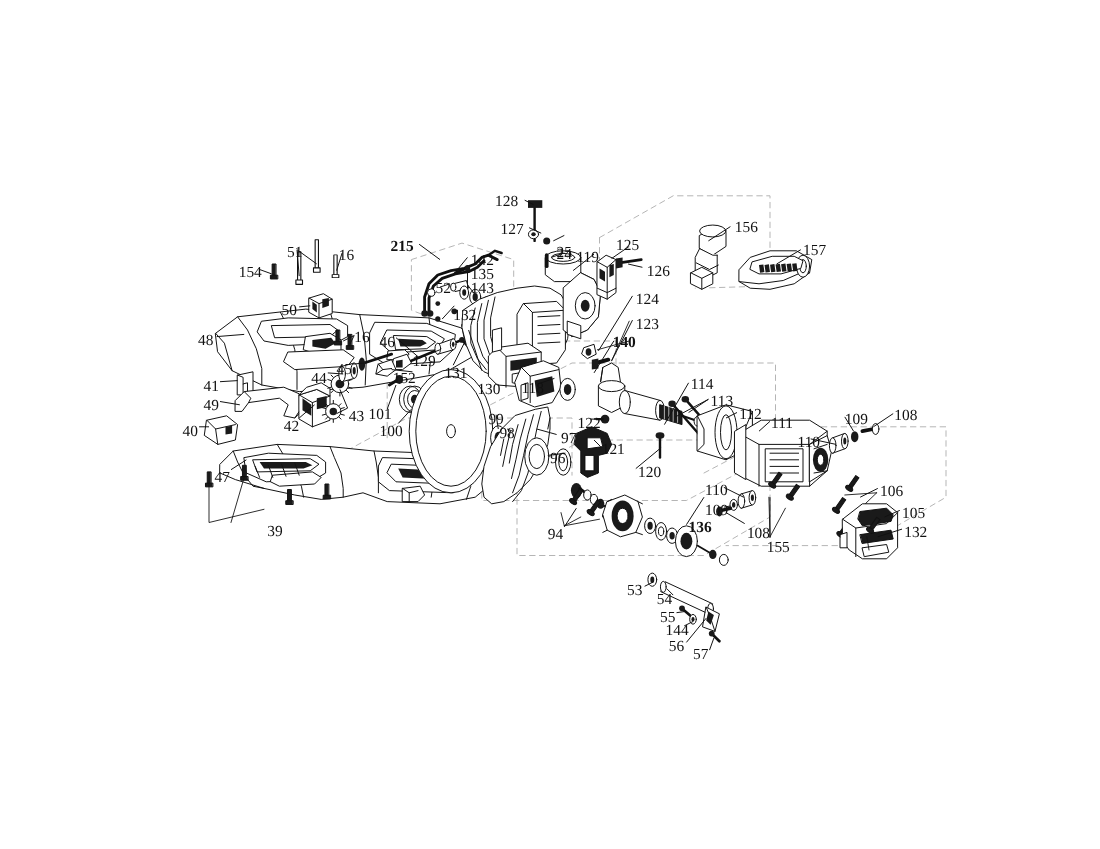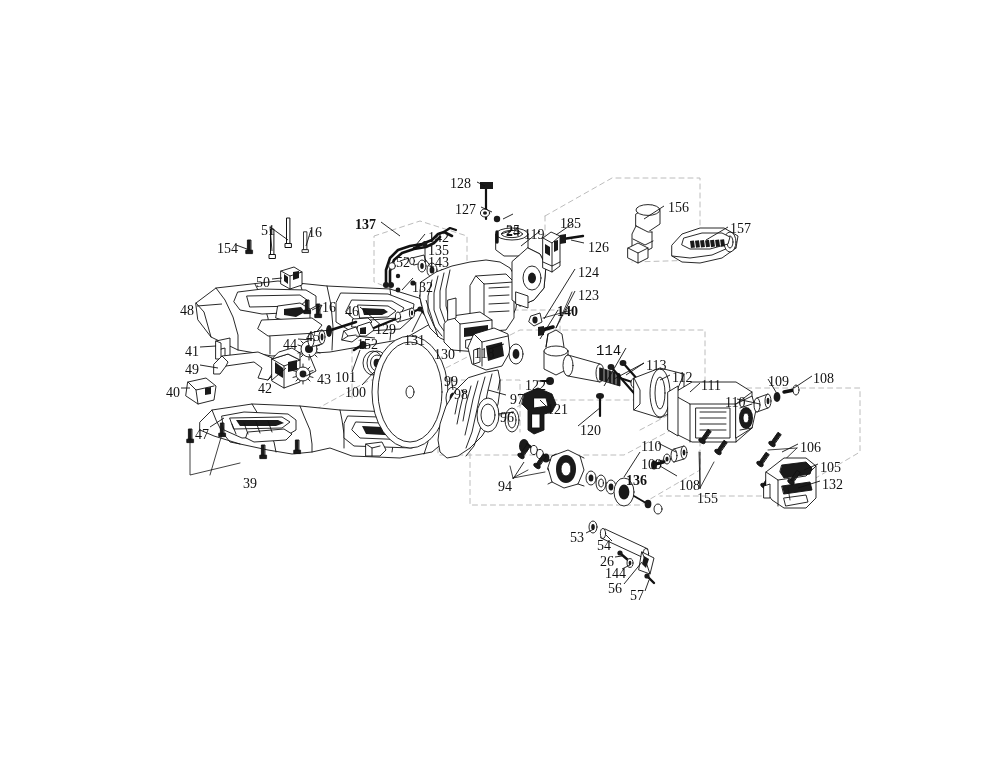--- a/index.html
+++ b/index.html
@@ -692,25 +692,25 @@
     <path d="M645 591 L649 580"></path>
   </g>
 </svg>
 
 <div class="callout-layer">
       <div class="callout" style="left: 450px; top: 177px;">128</div>
       <div class="callout" style="left: 455px; top: 203px;">127</div>
       <div class="callout" style="left: 506px; top: 224px;">25</div>
       <div class="callout" style="left: 506px; top: 225px;">24</div>
       <div class="callout" style="left: 524px; top: 228px;">119</div>
-      <div class="callout" style="left: 560px; top: 217px;">185</div>
+      <div class="callout" style="left: 560px; top: 217px;">125</div>
       <div class="callout" style="left: 588px; top: 241px;">126</div>
       <div class="callout" style="left: 668px; top: 201px;">156</div>
       <div class="callout" style="left: 730px; top: 222px;">157</div>
-      <div class="callout bold" style="left: 355px; top: 218px;">137</div>
+      <div class="callout bold" style="left: 355px; top: 218px;">215</div>
       <div class="callout" style="left: 428px; top: 231px;">142</div>
       <div class="callout" style="left: 428px; top: 244px;">135</div>
       <div class="callout" style="left: 428px; top: 256px;">143</div>
       <div class="callout" style="left: 396px; top: 256px;">52</div>
       <div class="callout" style="left: 412px; top: 281px;">132</div>
       <div class="callout" style="left: 578px; top: 266px;">124</div>
       <div class="callout" style="left: 578px; top: 289px;">123</div>
       <div class="callout bold" style="left: 557px; top: 305px;">140</div>
       <div class="callout" style="left: 261px; top: 224px;">51</div>
       <div class="callout" style="left: 308px; top: 226px;">16</div>
@@ -735,37 +735,37 @@
       <div class="callout" style="left: 195px; top: 428px;">47</div>
       <div class="callout" style="left: 203px; top: 477px; margin-left: 40px;">39</div>
       <div class="callout" style="left: 474px; top: 347px;">118</div>
       <div class="callout" style="left: 444px; top: 375px;">99</div>
       <div class="callout" style="left: 454px; top: 388px;">98</div>
       <div class="callout" style="left: 510px; top: 393px;">97</div>
       <div class="callout" style="left: 500px; top: 411px;">96</div>
       <div class="callout" style="left: 580px; top: 424px;">120</div>
       <div class="callout" style="left: 547px; top: 403px;">121</div>
       <div class="callout" style="left: 525px; top: 379px;">122</div>
-      <div class="callout" style="left: 596px; top: 344px; font-family: Liberation Mono, monospace;">114</div>
+      <div class="callout" style="left: 628px; top: 344px;">114</div>
       <div class="callout" style="left: 646px; top: 359px;">113</div>
       <div class="callout" style="left: 672px; top: 371px; text-align: center;">112</div>
       <div class="callout" style="left: 701px; top: 379px;">111</div>
       <div class="callout" style="left: 725px; top: 396px;">110</div>
       <div class="callout" style="left: 768px; top: 375px;">109</div>
       <div class="callout" style="left: 813px; top: 372px;">108</div>
       <div class="callout" style="left: 641px; top: 440px;">110</div>
       <div class="callout" style="left: 641px; top: 458px;">109</div>
       <div class="callout" style="left: 679px; top: 479px;">108</div>
       <div class="callout bold" style="left: 626px; top: 474px;">136</div>
       <div class="callout" style="left: 697px; top: 492px;">155</div>
       <div class="callout" style="left: 800px; top: 441px;">106</div>
       <div class="callout" style="left: 820px; top: 461px;">105</div>
       <div class="callout" style="left: 822px; top: 478px;">132</div>
       <div class="callout" style="left: 498px; top: 480px;">94</div>
       <div class="callout" style="left: 570px; top: 531px;">53</div>
       <div class="callout" style="left: 597px; top: 539px;">54</div>
-      <div class="callout" style="left: 600px; top: 555px;">26</div>
+      <div class="callout" style="left: 600px; top: 555px;">55</div>
       <div class="callout" style="left: 605px; top: 567px;">144</div>
       <div class="callout" style="left: 608px; top: 582px;">56</div>
       <div class="callout" style="left: 630px; top: 589px;">57</div>
     </div>
 
 </div>
 
 </body></html>

